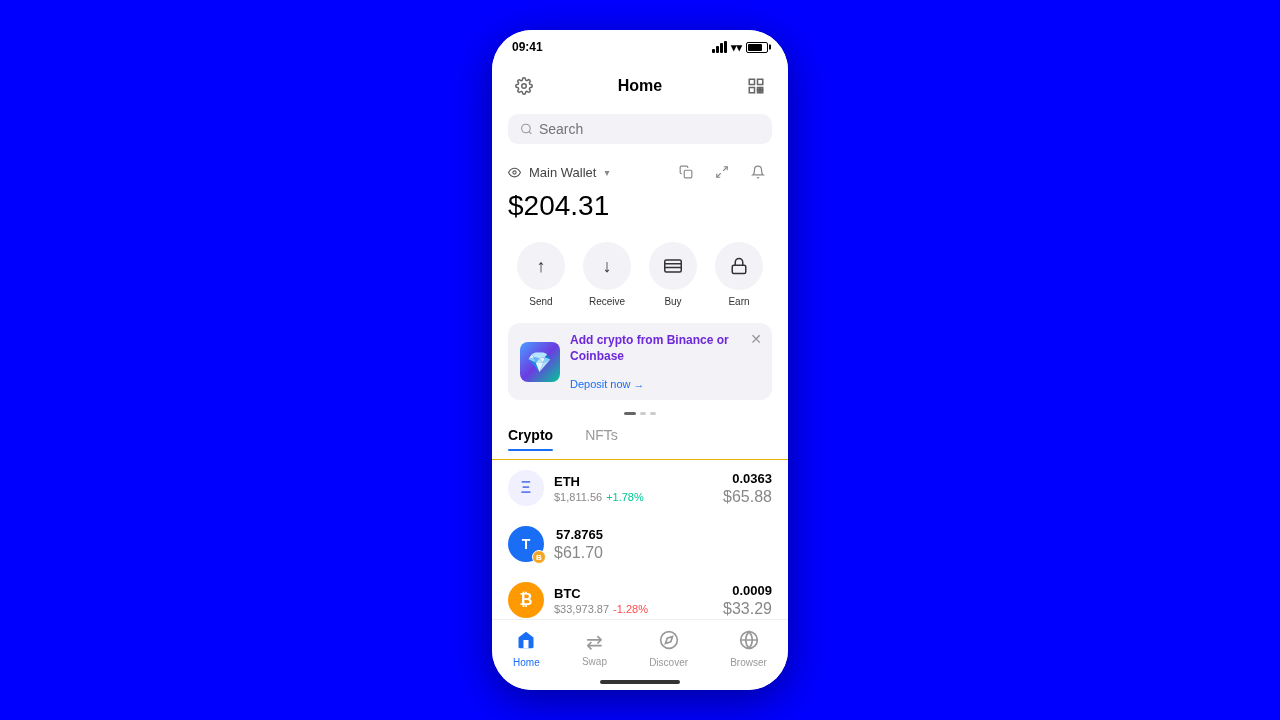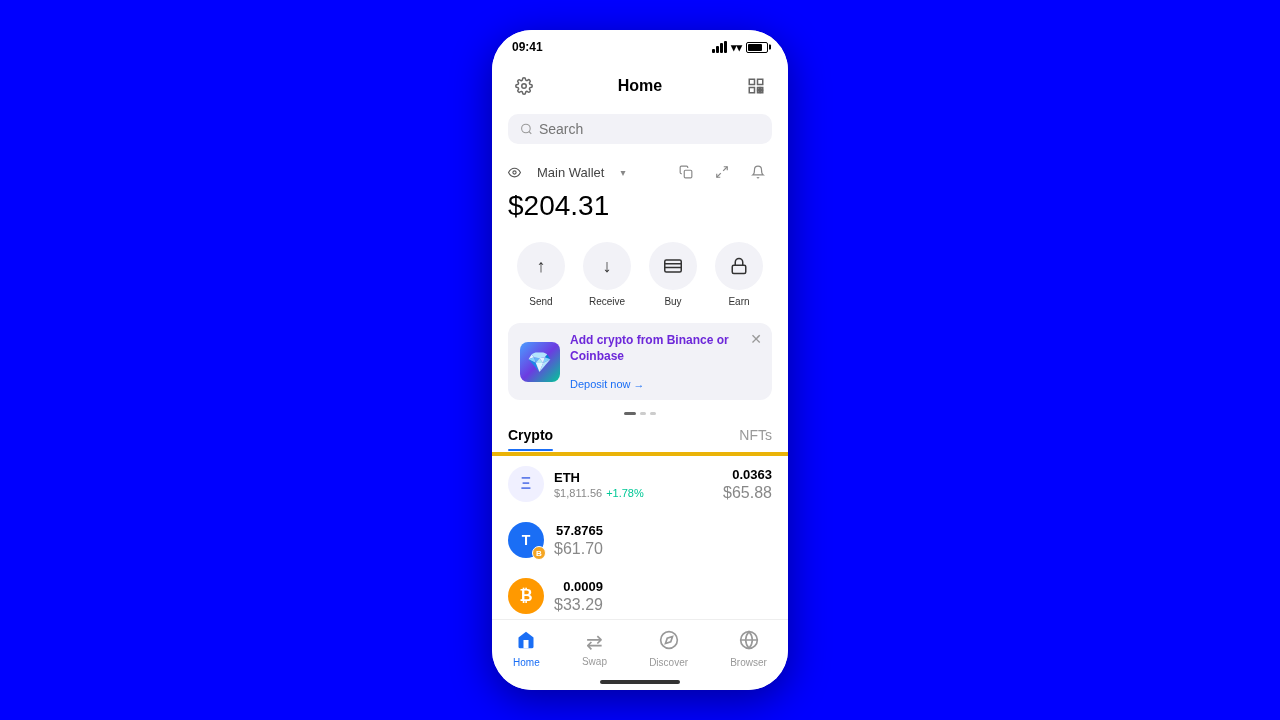--- a/index.html
+++ b/index.html
@@ -135,21 +135,21 @@
     }
     .wallet-label-row {
       display: flex;
       align-items: center;
       justify-content: space-between;
       margin-bottom: 4px;
     }
     .wallet-label {
       display: flex;
       align-items: center;
-      gap: 16px;
+      gap: 8px;
       font-size: 13px;
       color: #444;
     }
     .wallet-actions {
       display: flex;
       gap: 8px;
     }
     .wallet-action-btn {
       width: 28px;
       height: 28px;
@@ -256,25 +256,25 @@
       background: #ccc;
     }
     .dot.active {
       background: #666;
       width: 12px;
     }
 
     
     .tabs {
       display: flex;
-      justify-content: space-between;
+      justify-content: flex-start;
       gap: 32px;
-      padding: 8px 16px 1px;
-      background: #fff;
-      border-bottom: 4px solid #eab308;
+      padding: 8px 16px 8px;
+      background: #fff;
+      border-bottom: 1px solid #eab308;
     }
     .tab {
       font-size: 14px;
       font-weight: 500;
       color: #999;
       padding-bottom: 8px;
       cursor: pointer;
       position: relative;
     }
     .tab.active {
@@ -575,20 +575,29 @@
           <div class="twt-badge">B</div>
         </div>
         <div class="crypto-amount">
           <div class="crypto-amount-val">57.8765</div>
           <div class="crypto-usd-val">$61.70</div>
         </div>
       </div>
 
       <div class="crypto-item">
         <div class="crypto-logo btc-logo" style="color:#fff;font-weight:700;font-size:16px;">₿</div>
+        <div class="crypto-info">
+          <div class="crypto-name-row">
+            <span>BTC</span>
+          </div>
+          <div class="crypto-price-row">
+            <span>$33,973.87</span>
+            <span class="change-neg">-1.28%</span>
+          </div>
+        </div>
         <div class="crypto-amount">
           <div class="crypto-amount-val">0.0009</div>
           <div class="crypto-usd-val">$33.29</div>
         </div>
       </div>
 
       <div class="crypto-item">
         
         
         

